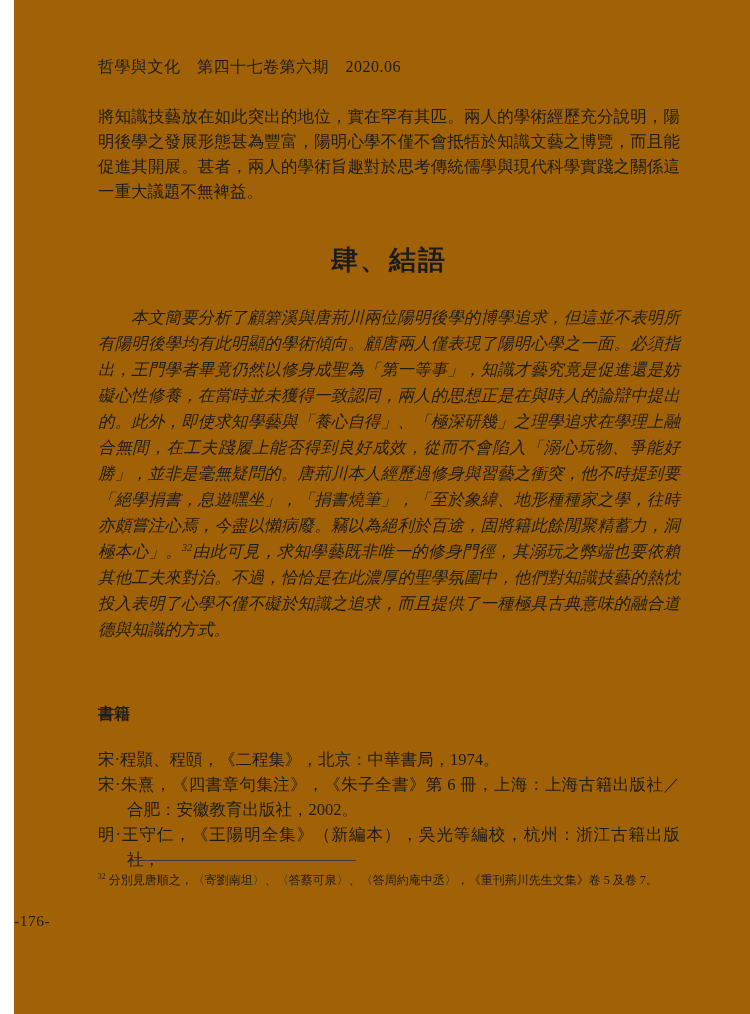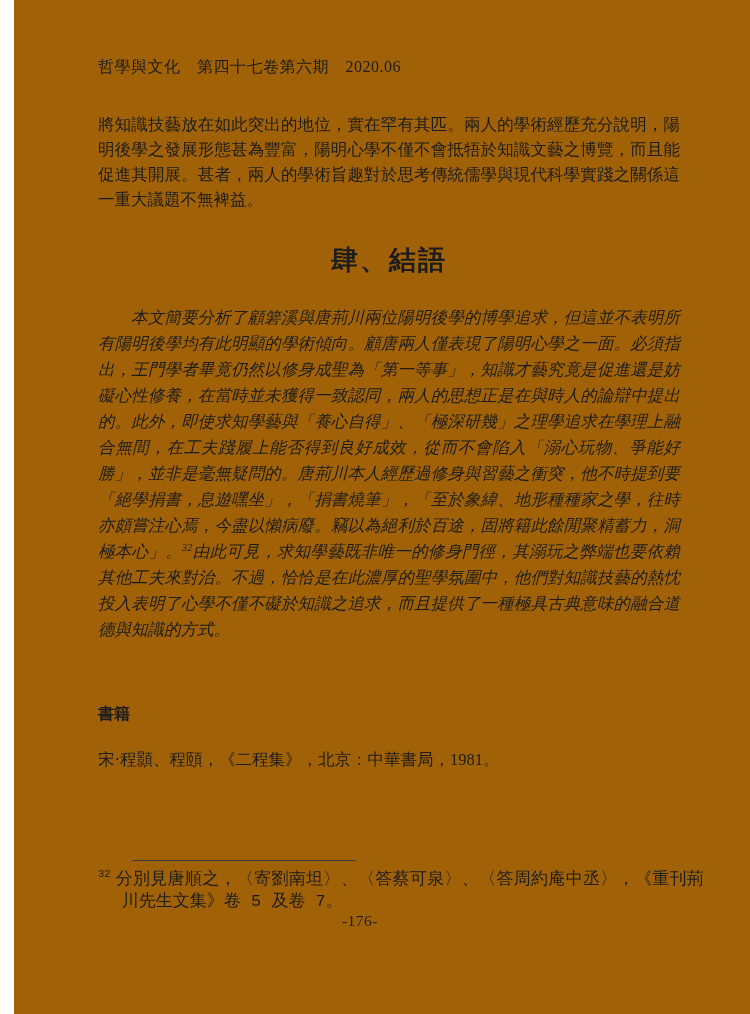--- a/index.html
+++ b/index.html
@@ -28,21 +28,21 @@
   .para {
     position: absolute;
     left: 84px;
     width: 582px;
     margin: 0;
     font-size: 16.5px;
     line-height: 25px;
     text-align: justify;
     text-justify: inter-ideograph;
   }
-  .para.cont { top: 112px; }
+  .para.cont { top: 104px; }
   .para.conclusion {
     top: 305px;
     line-height: 26px;
     text-indent: 2em;
     font-style: italic;
   }
   .sec-heading {
     position: absolute;
     left: 0;
     width: 750px;
@@ -88,35 +88,33 @@
     top: 860px;
     width: 224px;
     height: 0;
     border-top: 1.6px solid #3a3a3a;
   }
   .footnote {
     position: absolute;
     left: 84px;
     top: 869px;
     width: 582px;
-    font-size: 17px;
+    font-size: 12px;
     line-height: 22px;
     text-align: justify;
     text-justify: inter-ideograph;
     padding-left: 1.4em;
     text-indent: -1.4em;
-    font-family: Liberation Mono, monospace;
   }
   .footnote .fn-marker { margin-right: 0.45em; }
   .page-number {
     position: absolute;
     left: 0;
     top: 912px;
     width: 692px;
-    text-align: center;
     font-size: 15.5px;
     letter-spacing: 0.5px;
   }
 </style>
 </head>
 <body>
 
 <div class="page">
 
   <div class="running-header">哲學與文化　第四十七卷第六期　2020.06</div>
@@ -124,21 +122,23 @@
   <p class="para cont">將知識技藝放在如此突出的地位，實在罕有其匹。兩人的學術經歷充分說明，陽明後學之發展形態甚為豐富，陽明心學不僅不會抵牾於知識文藝之博覽，而且能促進其開展。甚者，兩人的學術旨趣對於思考傳統儒學與現代科學實踐之關係這一重大議題不無裨益。</p>
 
   <h2 class="sec-heading h1pos">肆、結語</h2>
 
   <p class="para conclusion"><span>本文簡要分析了顧箬溪與唐荊川兩位陽明後學的博學追求，但這並不表明所有陽明後學均有此明顯的學術傾向。顧唐兩人僅表現了陽明心學之一面。必須指出，王門學者畢竟仍然以修身成聖為「第一等事」，知識才藝究竟是促進還是妨礙心性修養，在當時並未獲得一致認同，兩人的思想正是在與時人的論辯中提出的。此外，即使求知學藝與「養心自得」、「極深研幾」之理學追求在學理上融合無間，在工夫踐履上能否得到良好成效，從而不會陷入「溺心玩物、爭能好勝」，並非是毫無疑問的。唐荊川本人經歷過修身與習藝之衝突，他不時提到要「絕學捐書，息遊嘿坐」，「捐書燒筆」，「至於象緯、地形種種家之學，往時亦頗嘗注心焉，今盡以懶病廢。竊以為絕利於百途，固將籍此餘閒聚精蓄力，洞極本心」。</span><sup class="fnref">32</sup><span>由此可見，求知學藝既非唯一的修身門徑，其溺玩之弊端也要依賴其他工夫來對治。不過，恰恰是在此濃厚的聖學氛圍中，他們對知識技藝的熱忱投入表明了心學不僅不礙於知識之追求，而且提供了一種極具古典意味的融合道德與知識的方式。</span></p>
 
 
   <h3 class="sub-heading">書籍</h3>
 
   <div class="refs">
-    <p class="ref">宋·程顥、程頤，《二程集》，北京：中華書局，1981。</p>
+    <p class="ref">宋·程顥、程頤，《二程集》，北京：中華書局，1974。</p>
+    <p class="ref">宋·朱熹，《四書章句集注》，《朱子全書》第 6 冊，上海：上海古籍出版社／合肥：安徽教育出版社，2002。</p>
+    <p class="ref">明·王守仁，《王陽明全集》（新編本），吳光等編校，杭州：浙江古籍出版社，</p>
   </div>
 
   <div class="fn-rule"></div>
 
   <div class="footnote"><sup class="fn-marker">32</sup><span>分別見唐順之，〈寄劉南坦〉、〈答蔡可泉〉、〈答周約庵中丞〉，《重刊荊川先生文集》卷 5 及卷 7。</span></div>
 
   <div class="page-number">-176-</div>
 
 </div>
 

